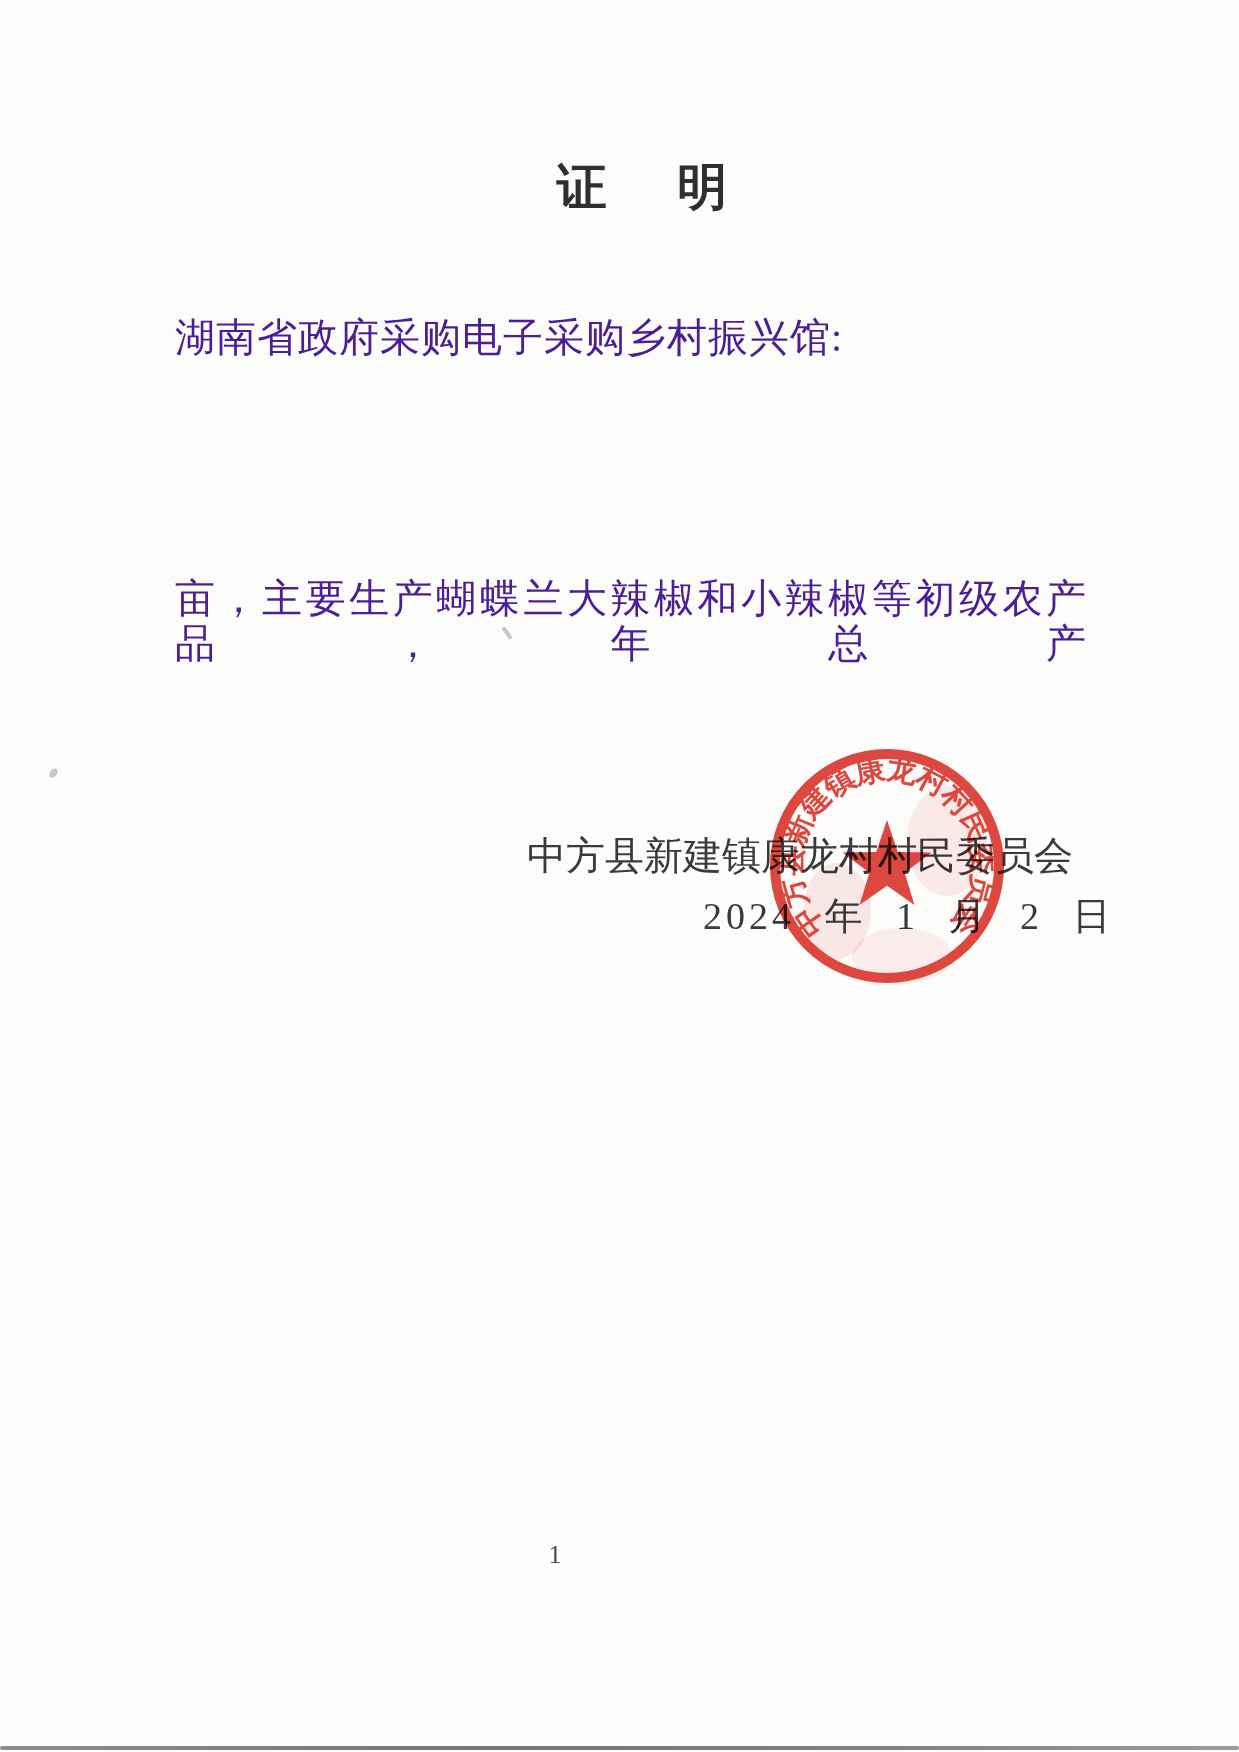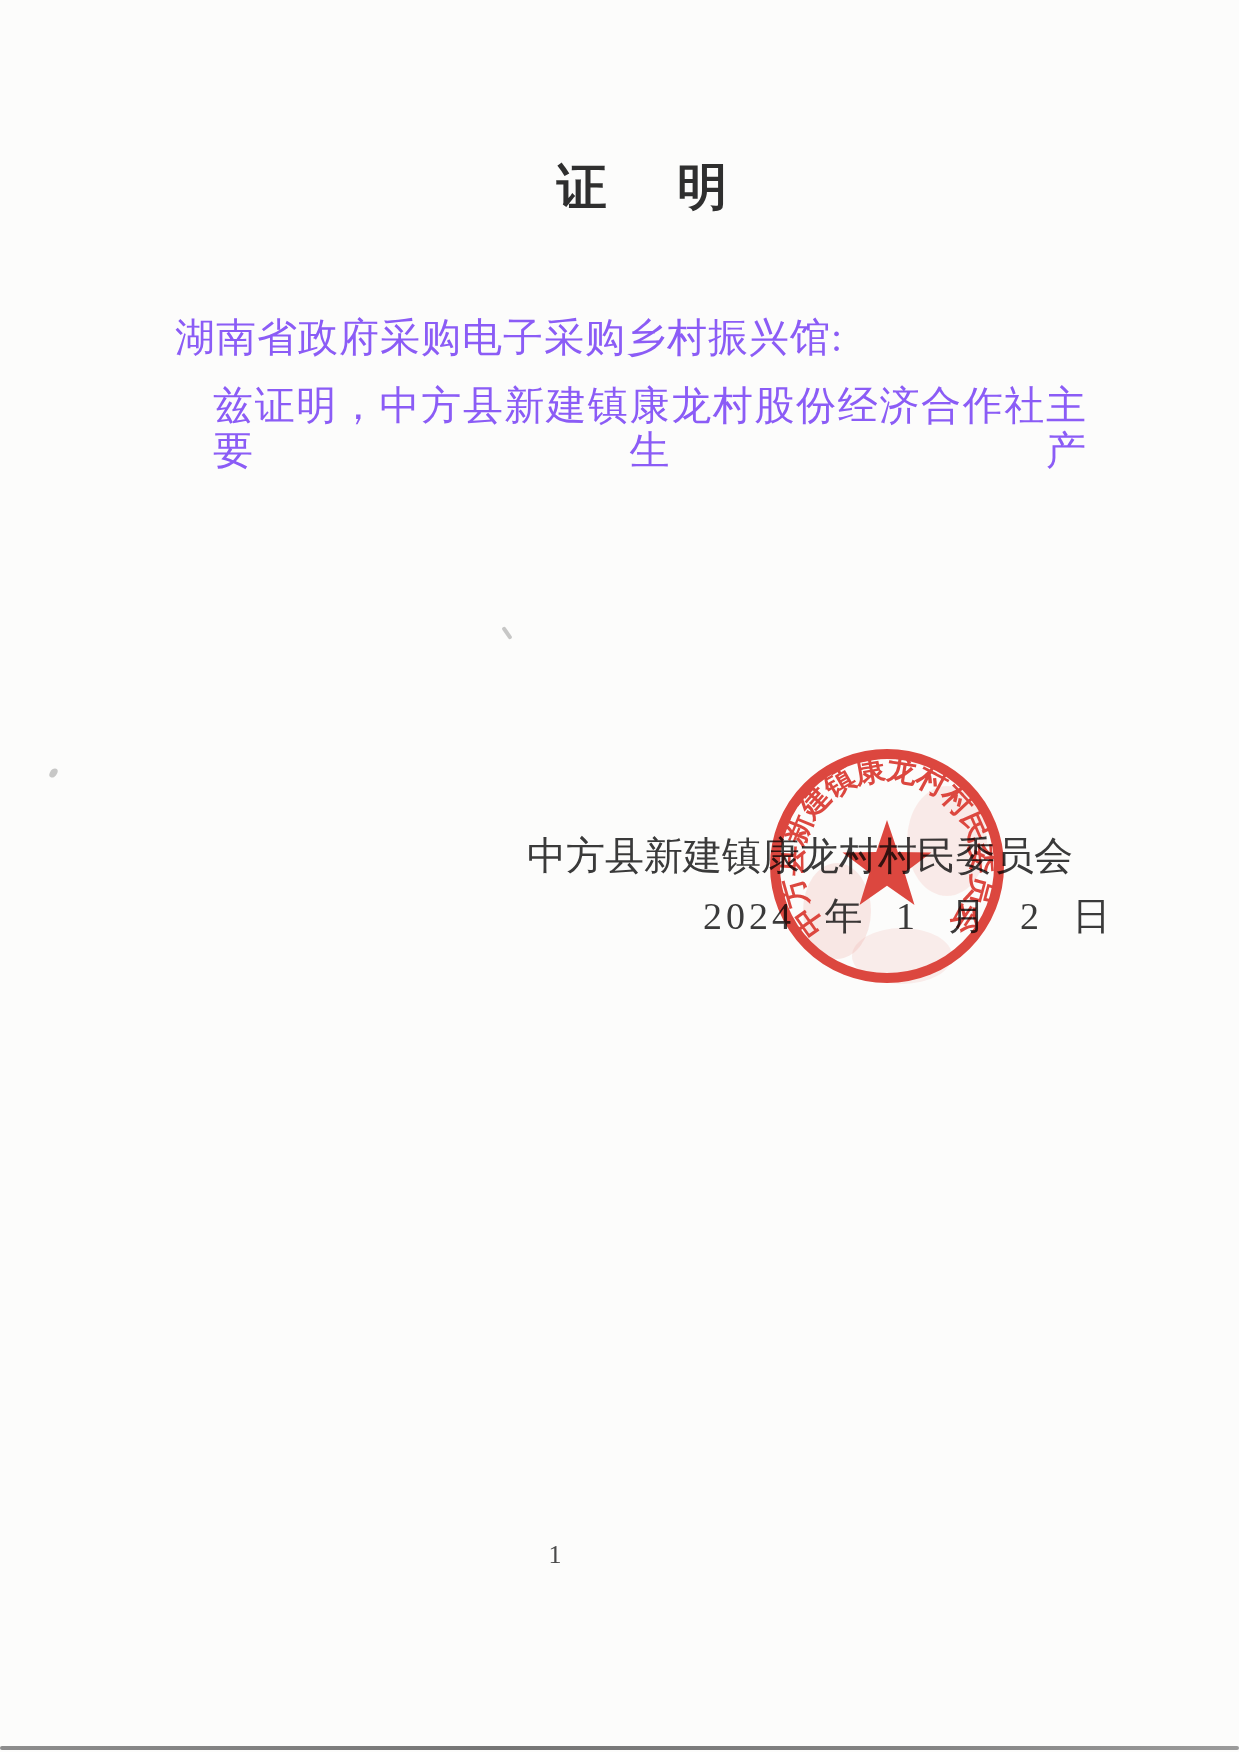--- a/index.html
+++ b/index.html
@@ -28,21 +28,21 @@
     word-spacing:46px;
     letter-spacing:6px;
     line-height:1;
   }
   .line{
     position:absolute;
     left:175px;
     width:912px;
     font-size:40px;
     line-height:1.12;
-    color:#8b5cf6;
+    color:#4c1d95;
     letter-spacing:1px;
     white-space:nowrap;
   }
   .line.justified{
     white-space:normal;
     text-align:justify;
     text-align-last:justify;
     text-justify:inter-character;
   }
   .l1{top:316px;}
@@ -116,24 +116,24 @@
 </style>
 </head>
 <body>
 
 <div class="page">
 
   <div class="doc-title">证 明</div>
 
   <div class="line l1">湖南省政府采购电子采购乡村振兴馆:</div>
 
-  <div class="line l2 justified">兹证明，中方县新建镇康龙村股份经济合作社主要生产</div>
 
 
 
+  <div class="line l5 justified">亩，主要生产蝴蝶兰大辣椒和小辣椒等初级农产品，年总产</div>
 
 
   <div class="signature">中方县新建镇康龙村村民委员会</div>
 
   <div class="date-line">2024 年 1 月 2 日</div>
 
   <svg class="seal" viewBox="0 0 290 290">
 
     <ellipse cx="205" cy="120" rx="40" ry="55" fill="#e66a5f" opacity="0.13"></ellipse>
     <ellipse cx="95" cy="190" rx="34" ry="48" fill="#e66a5f" opacity="0.15"></ellipse>

